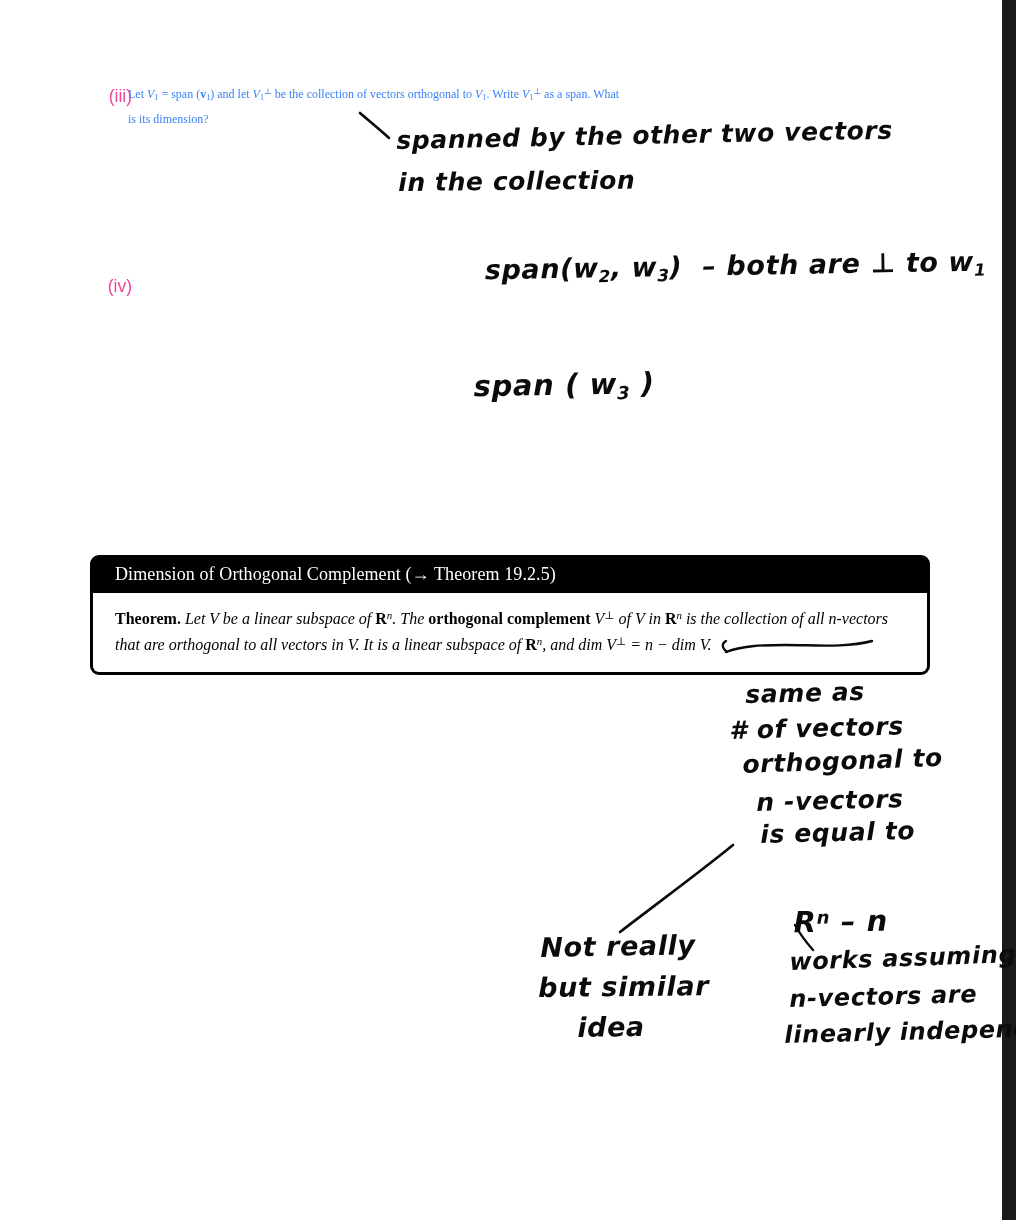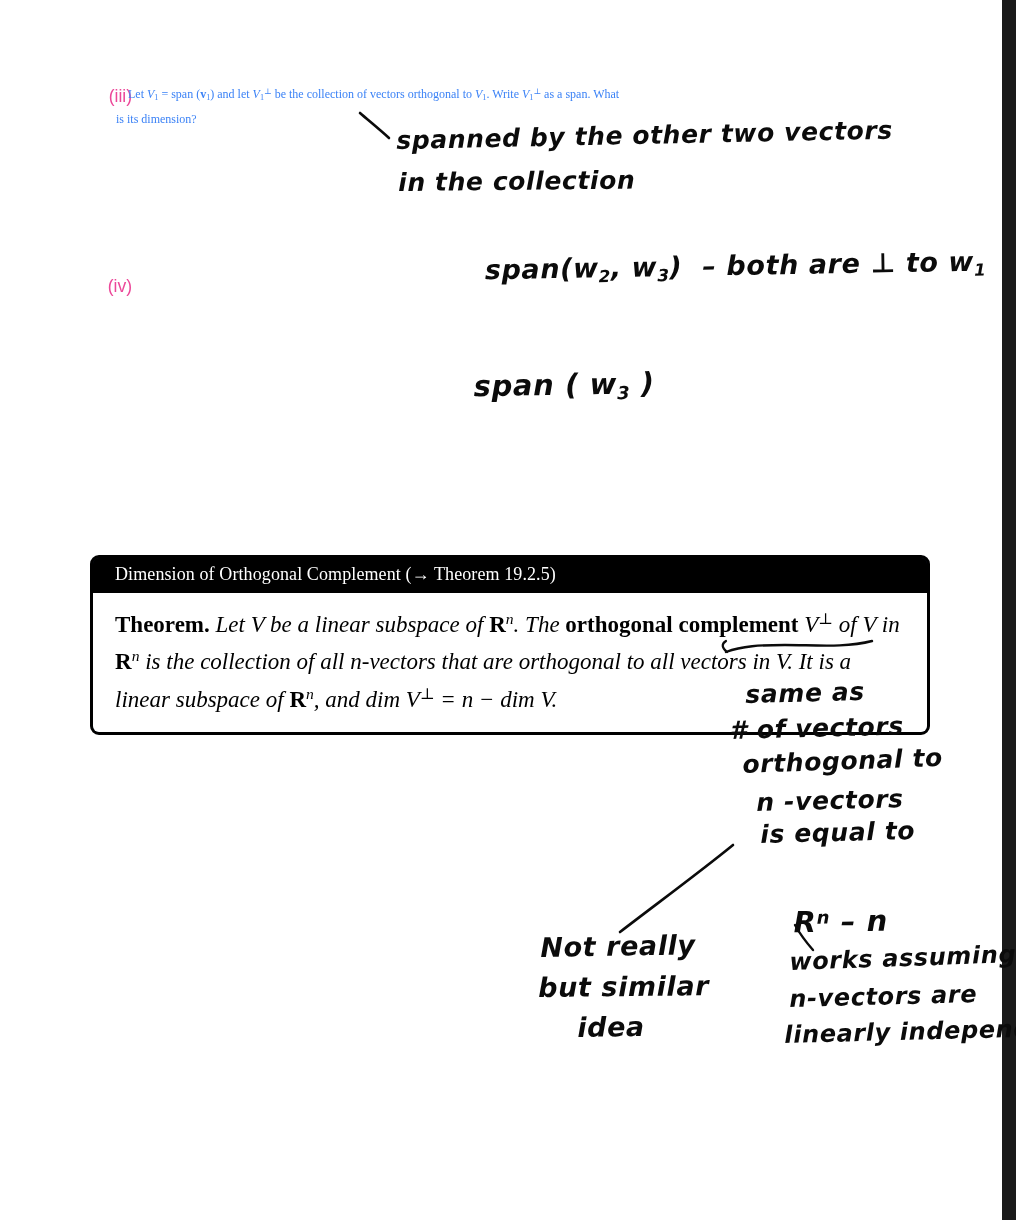--- a/index.html
+++ b/index.html
@@ -71,21 +71,21 @@
     background: #000;
     color: #fff;
     font-family: "Liberation Serif", "DejaVu Serif", serif;
     font-size: 18px;
     padding: 6px 0 8px 22px;
     letter-spacing: 0.1px;
   }
   #theorem-body {
     background: #fff;
     padding: 13px 18px 14px 22px;
-    font-size: 23px;
+    font-size: 16px;
     line-height: 1.62;
     font-style: italic;
   }
   #theorem-body .lead {
     font-weight: bold;
     font-style: normal;
   }
   #theorem-body .oc {
     font-weight: bold;
     font-style: normal;
@@ -121,21 +121,21 @@
 <div id="page">
 
   <div id="right-edge-bar"></div>
 
   <div class="item-label" style="left:88px; top:86px;">(iii)</div>
 
   <div class="printed" style="left:128px; top:86px; width:805px;">
     <span>Let </span><span class="math">V</span><sub>1</sub><span> = span (</span><span class="bold-up">v</span><sub>1</sub><span>) and let </span><span class="math">V</span><sub>1</sub><sup>⊥</sup><span> be the collection of vectors orthogonal to </span><span class="math">V</span><sub>1</sub><span>. Write </span><span class="math">V</span><sub>1</sub><sup>⊥</sup><span> as a span. What</span>
   </div>
 
-  <div class="printed" style="left:116px; top:111px;font-family:Liberation Serif, serif;">is its dimension?</div>
+  <div class="printed" style="left:128px; top:111px;font-family:Liberation Serif, serif;">is its dimension?</div>
 
   <div class="item-label" style="left:88px; top:276px;">(iv)</div>
 
 
   <div id="theorem-box">
     <div id="theorem-header">Dimension of Orthogonal Complement (→ Theorem 19.2.5)</div>
     <div id="theorem-body">
       <span class="lead">Theorem.</span><span> Let V be a linear subspace of </span><span class="bold-up">R</span><sup class="math">n</sup><span>. The </span><span class="oc">orthogonal complement</span><span> V</span><sup>⊥</sup><span> of V in </span><span class="bold-up">R</span><sup class="math">n</sup><span> is the collection of</span>
       <span>all n-vectors that are orthogonal to all vectors in V. It is a linear subspace of </span><span class="bold-up">R</span><sup class="math">n</sup><span>, and dim V</span><sup>⊥</sup><span> = n − dim V.</span>
     </div>

